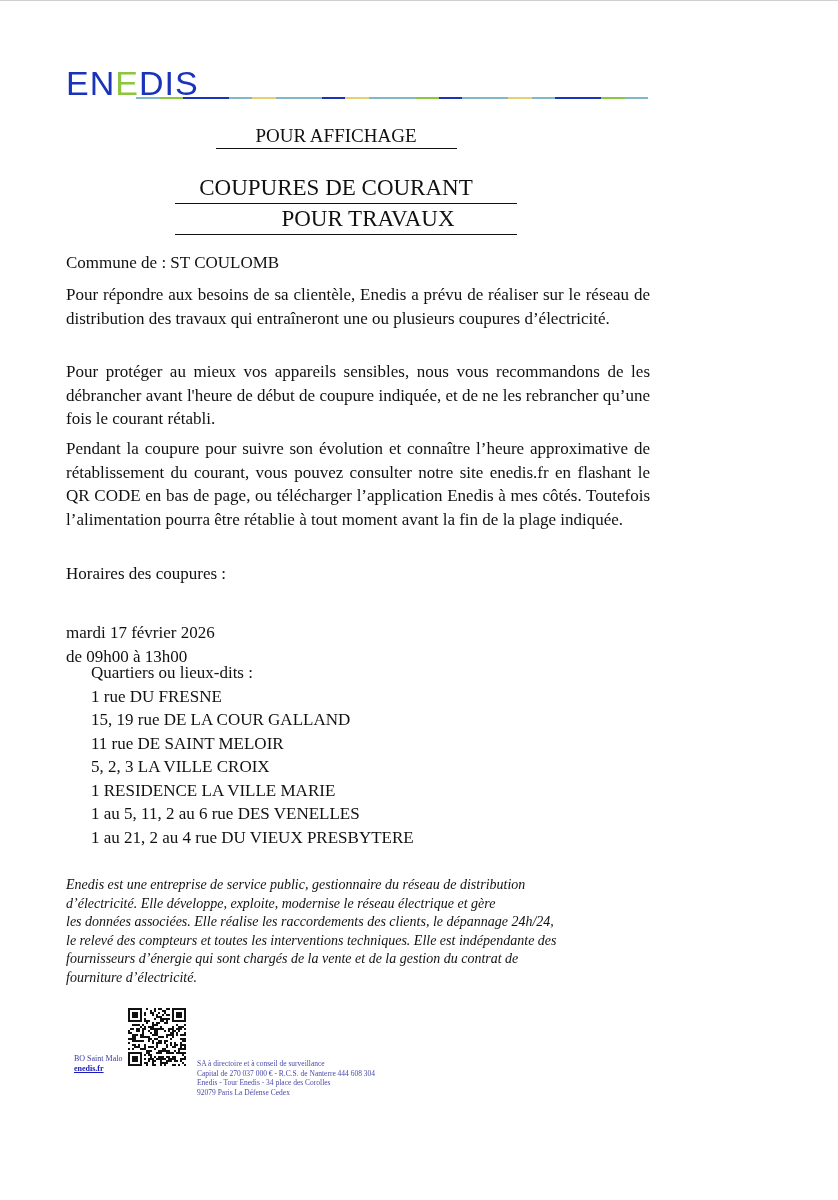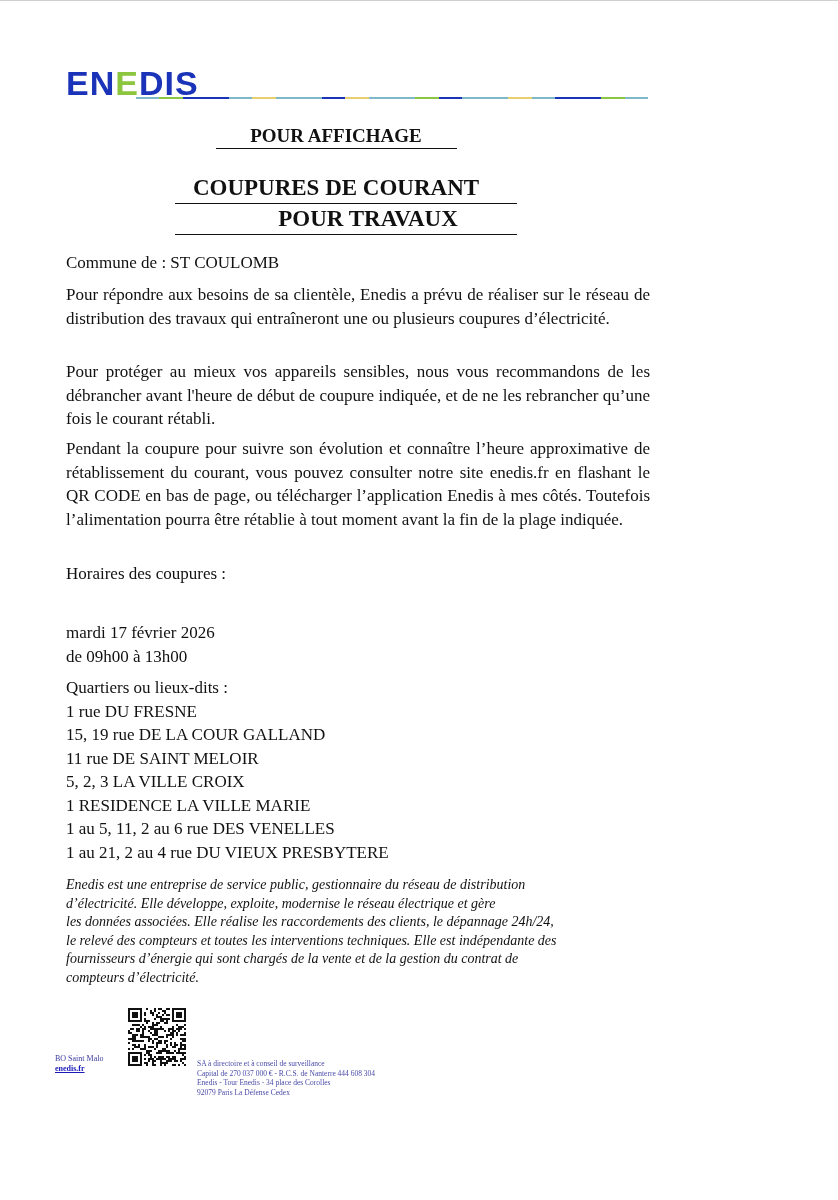--- a/index.html
+++ b/index.html
@@ -1,43 +1,43 @@
 <!DOCTYPE html>
 <html><head>
 <meta charset="utf-8">
 <style>
   html, body { margin: 0; padding: 0; background: #ffffff; }
   body { width: 838px; height: 1200px; position: relative; overflow: hidden;
          font-family: "Liberation Serif", "DejaVu Serif", serif; color: #111; }
   .topline { position: absolute; left: 0; top: 0; width: 838px; height: 1px; background: #cfcfcf; }
   .logo { position: absolute; left: 66px; top: 66px; }
-  .logo-text { font-family: "Liberation Sans", "DejaVu Sans", sans-serif; font-weight: bold;
+  .logo-text { font-family: "Liberation Sans", "DejaVu Sans", sans-serif; font-weight: normal;
                font-size: 34px; letter-spacing: 1px; color: #1a33b8; line-height: 34px; text-align: center; }
   .logo-text .accent { color: #8cc63f; }
   .stripe { position: absolute; left: 136px; top: 97px; width: 512px; height: 2px; display: flex; }
   .stripe span { display: block; height: 2px; }
-  .h1 { position: absolute; left: 0; width: 672px; text-align: center; font-weight: bold; }
+  .h1 { position: absolute; left: 0; width: 672px; text-align: center; font-weight: normal; }
   .h-affichage { top: 125px; font-size: 19px; }
   .ul-affichage { position: absolute; left: 216px; top: 148px; width: 241px; height: 1px; background: #111; }
   .h-coupures { top: 175px; font-size: 23px; }
   .ul-coupures { position: absolute; left: 175px; top: 203px; width: 342px; height: 1px; background: #111; }
   .h-travaux { top: 206px; font-size: 23px; padding-left: 32px; }
   .ul-travaux { position: absolute; left: 175px; top: 234px; width: 342px; height: 1px; background: #111; }
   .body { position: absolute; left: 66px; width: 584px; font-size: 17px; line-height: 23.5px; }
   .justify { text-align: justify; text-align-last: left; }
   .commune { top: 251px; }
   .p1 { top: 283px; }
   .p2 { top: 360px; }
   .p3 { top: 437px; }
   .horaires { top: 562px; }
   .date { top: 613px; margin-top: 8px; }
-  .quartiers { top: 676px; }
+  .quartiers { top: 661px; margin-left: 25px; }
   .footer-note { position: absolute; left: 66px; top: 876px; width: 600px; font-style: italic;
                  font-size: 14px; line-height: 18.5px; }
-  .bo { position: absolute; left: 55px; top: 1054px; font-size: 8px; color: #3b3ba0; line-height: 10px; }
+  .bo { position: absolute; left: 74px; top: 1054px; font-size: 8px; color: #3b3ba0; line-height: 10px; }
   .bo a { color: #1a1ab8; font-weight: bold; text-decoration: underline; }
   .qr { position: absolute; left: 128px; top: 1008px; width: 58px; height: 58px; }
   .legal { position: absolute; left: 197px; top: 1038px; font-size: 7.5px; line-height: 9.5px; color: #4a4aa8; margin-top: 21px; }
 </style>
 </head>
 <body>
 
 <div class="topline"></div>
 
 <div class="logo">
@@ -91,21 +91,21 @@
   <div>1 au 5, 11, 2 au 6 rue DES VENELLES</div>
   <div>1 au 21, 2 au 4 rue DU VIEUX PRESBYTERE</div>
 </div>
 
 <div class="footer-note">
   <div>Enedis est une entreprise de service public, gestionnaire du réseau de distribution</div>
   <div>d’électricité. Elle développe, exploite, modernise le réseau électrique et gère</div>
   <div>les données associées. Elle réalise les raccordements des clients, le dépannage 24h/24,</div>
   <div>le relevé des compteurs et toutes les interventions techniques. Elle est indépendante des</div>
   <div>fournisseurs d’énergie qui sont chargés de la vente et de la gestion du contrat de</div>
-  <div>compteurs d’électricité.</div>
+  <div>fourniture d’électricité.</div>
 </div>
 
 <div class="qr">
   <svg id="qr" width="58" height="58" viewBox="0 0 29 29" shape-rendering="crispEdges">
       <rect x="9" y="0" width="1" height="1" fill="#111"></rect>
       <rect x="13" y="0" width="1" height="1" fill="#111"></rect>
       <rect x="15" y="0" width="1" height="1" fill="#111"></rect>
       <rect x="16" y="0" width="1" height="1" fill="#111"></rect>
       <rect x="19" y="0" width="1" height="1" fill="#111"></rect>
       <rect x="20" y="0" width="1" height="1" fill="#111"></rect>

